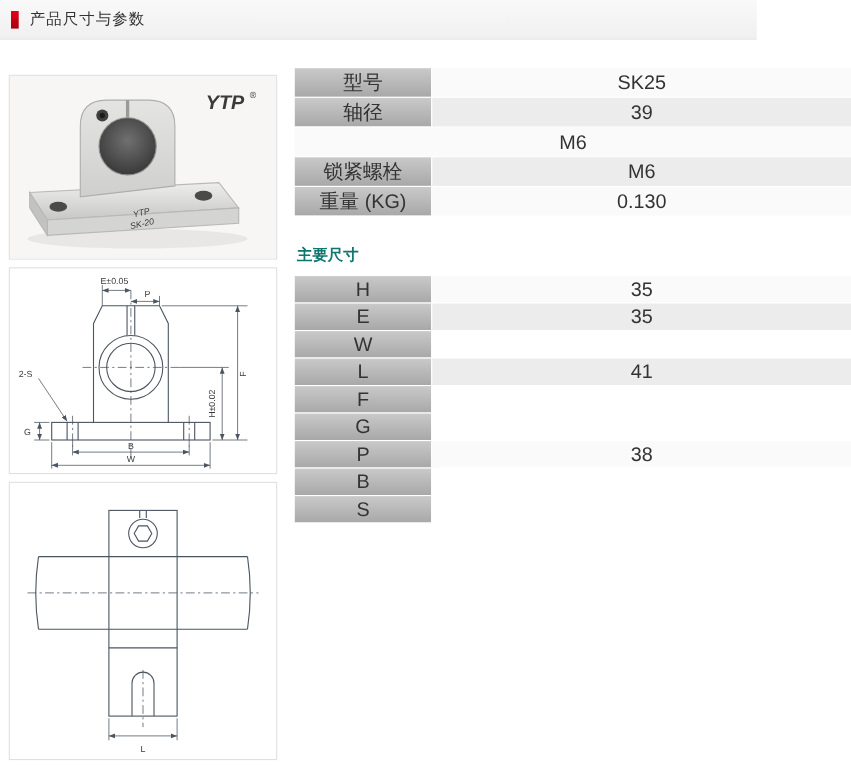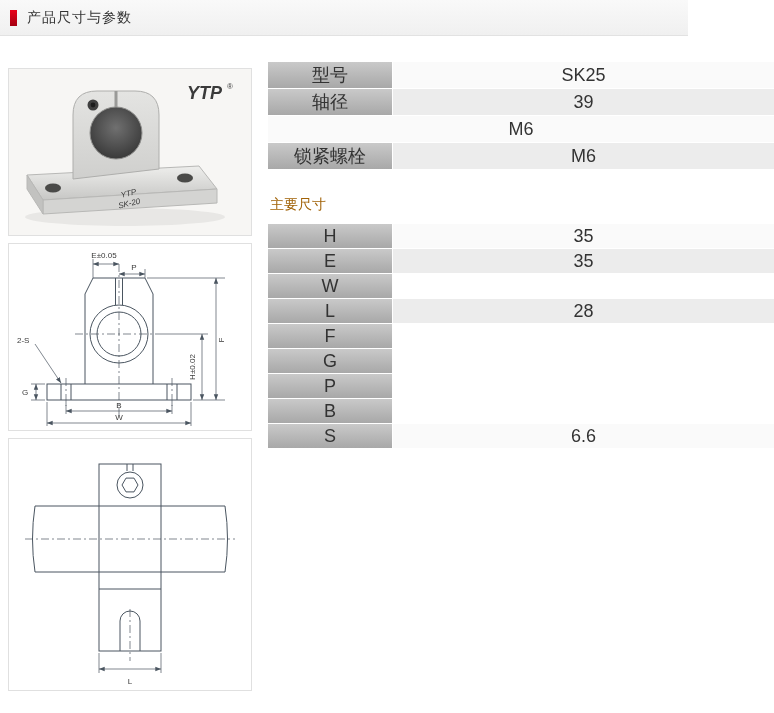--- a/index.html
+++ b/index.html
@@ -25,21 +25,21 @@
   .row { display:flex; font-size:18px; color:#333; }
   .spec-table .row { height:27px; line-height:26px; }
   .dim-table  .row { height:25px; line-height:24px; }
   .cell-label { width:125px; text-align:center;
     background:linear-gradient(#c9c9c9,#a8a8a8);
     border-bottom:1px solid #fff; border-right:1px solid #fff; }
   .cell-value { flex:1; text-align:center; border-bottom:1px solid #fff; }
   .row:nth-child(odd)  .cell-value { background:#fafafa; }
   .row:nth-child(even) .cell-value { background:#ececec; }
 
-  .dims-heading { font-size:14px; font-weight:400; color:#a16207;
+  .dims-heading { font-size:14px; font-weight:700; color:#0f766e;
     margin:26px 0 10px 2px; }
 
   svg text { fill:#3a3a3a; }
   .part-line  { stroke:#4a5560; stroke-width:1; fill:none; }
   .dim-line   { stroke:#4a5560; stroke-width:0.7; fill:none; }
   .center-line{ stroke:#4a5560; stroke-width:0.7; fill:none; stroke-dasharray:8 3 2 3; }
 </style>
 </head>
 <body>
 
@@ -195,53 +195,57 @@
         <div class="cell-label">轴径</div>
         <div class="cell-value">39</div>
       </div>
       <div class="row">
         <div class="cell-value">M6</div>
       </div>
       <div class="row">
         <div class="cell-label">锁紧螺栓</div>
         <div class="cell-value">M6</div>
       </div>
+      <div class="row">
+        <div class="cell-label">重量 (KG)</div>
+        <div class="cell-value">0.130</div>
+      </div>
     </div>
 
     <h2 class="dims-heading">主要尺寸</h2>
 
     <div class="dim-table">
       <div class="row">
         <div class="cell-label">H</div>
         <div class="cell-value">35</div>
       </div>
       <div class="row">
         <div class="cell-label">E</div>
         <div class="cell-value">35</div>
       </div>
       <div class="row">
         <div class="cell-label">W</div>
       </div>
       <div class="row">
         <div class="cell-label">L</div>
-        <div class="cell-value">28</div>
+        <div class="cell-value">41</div>
       </div>
       <div class="row">
         <div class="cell-label">F</div>
       </div>
       <div class="row">
         <div class="cell-label">G</div>
       </div>
       <div class="row">
         <div class="cell-label">P</div>
+        <div class="cell-value">38</div>
       </div>
       <div class="row">
         <div class="cell-label">B</div>
       </div>
       <div class="row">
         <div class="cell-label">S</div>
-        <div class="cell-value">6.6</div>
       </div>
     </div>
 
   </section>
 
 </div>
 
 </body></html>

